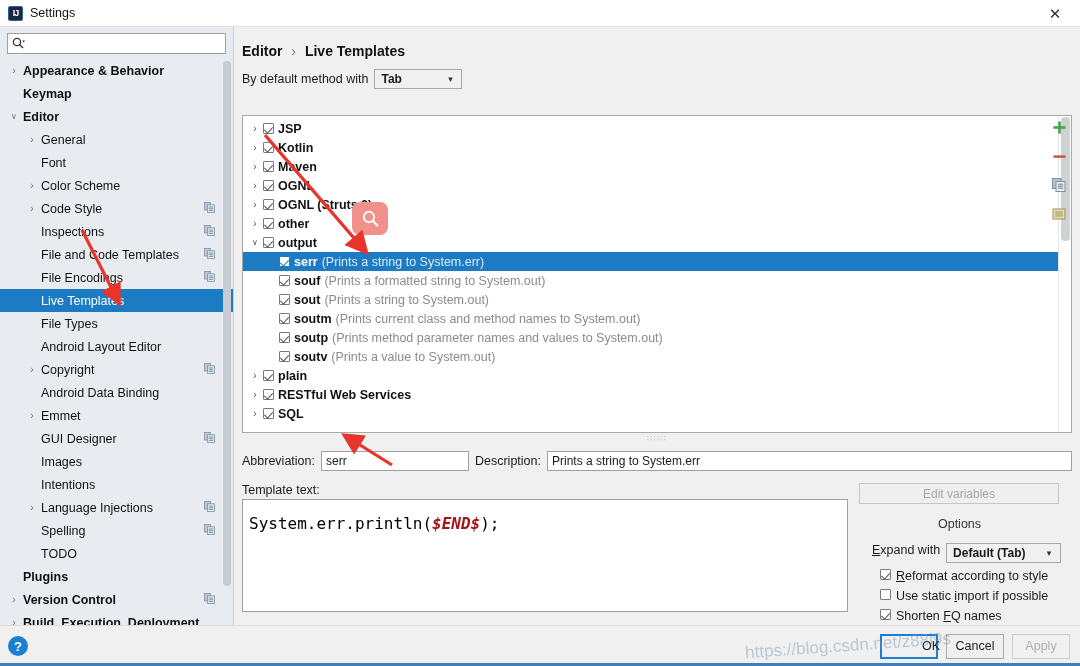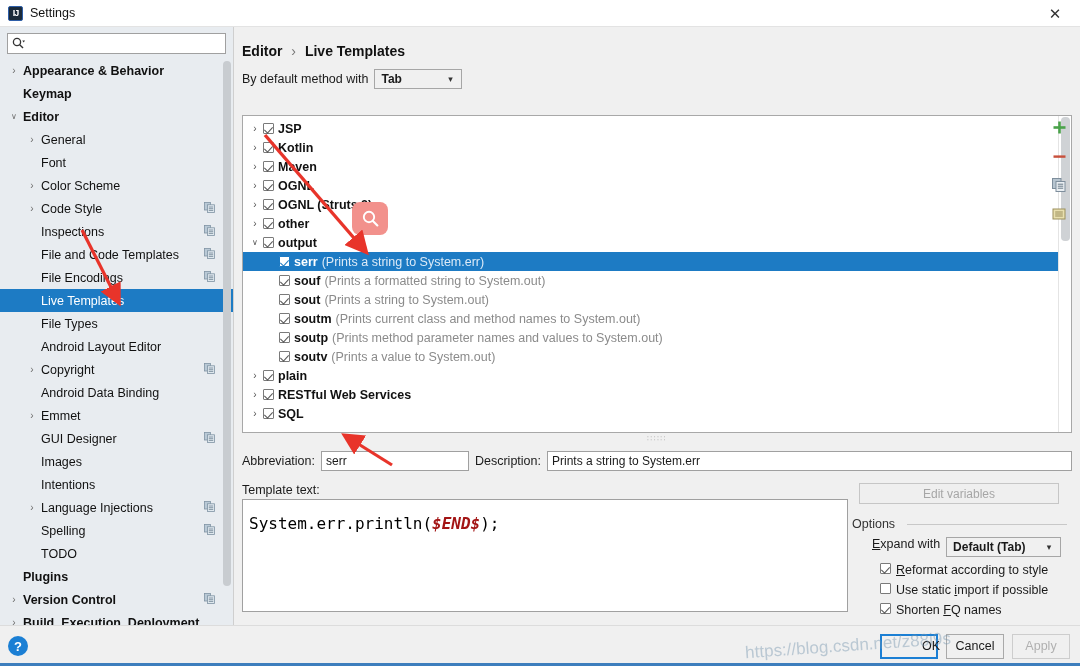--- a/index.html
+++ b/index.html
@@ -180,21 +180,21 @@
   
   #editvars{
     position:absolute; left:625px; top:456px; width:200px; height:21px;
     background:#efefef; border:1px solid #c6c6c6; color:#a6a6a6;
     display:flex; align-items:center; justify-content:center; font-size:12px;
   }
   #optionsbox{
     position:absolute; left:618px; top:490px; width:215px;
   }
   #optionsbox .legend{
-    display:flex; align-items:center; gap:12px; font-size:12.5px; color:#333;
+    display:flex; align-items:center; gap:6px; font-size:12.5px; color:#333;flex-direction:column;
   }
   #optionsbox .legend .line{ flex:1; height:1px; background:#c8c8c8; }
   #optionsbox .orow{ display:flex; align-items:flex-start; margin-top:6px; font-size:12.5px;}
   #optionsbox .orow.expand{ justify-content:flex-start; padding-left:20px; gap:6px;}
   #optionsbox .ocb{
     width:11px;height:11px;border:1px solid #7a7a7a;background:#fff;
     margin-right:5px; position:relative; border-radius:1px; flex:0 0 11px;
   }
   #optionsbox .ocb.checked::after{
     content:""; position:absolute; left:2px; top:1px;

